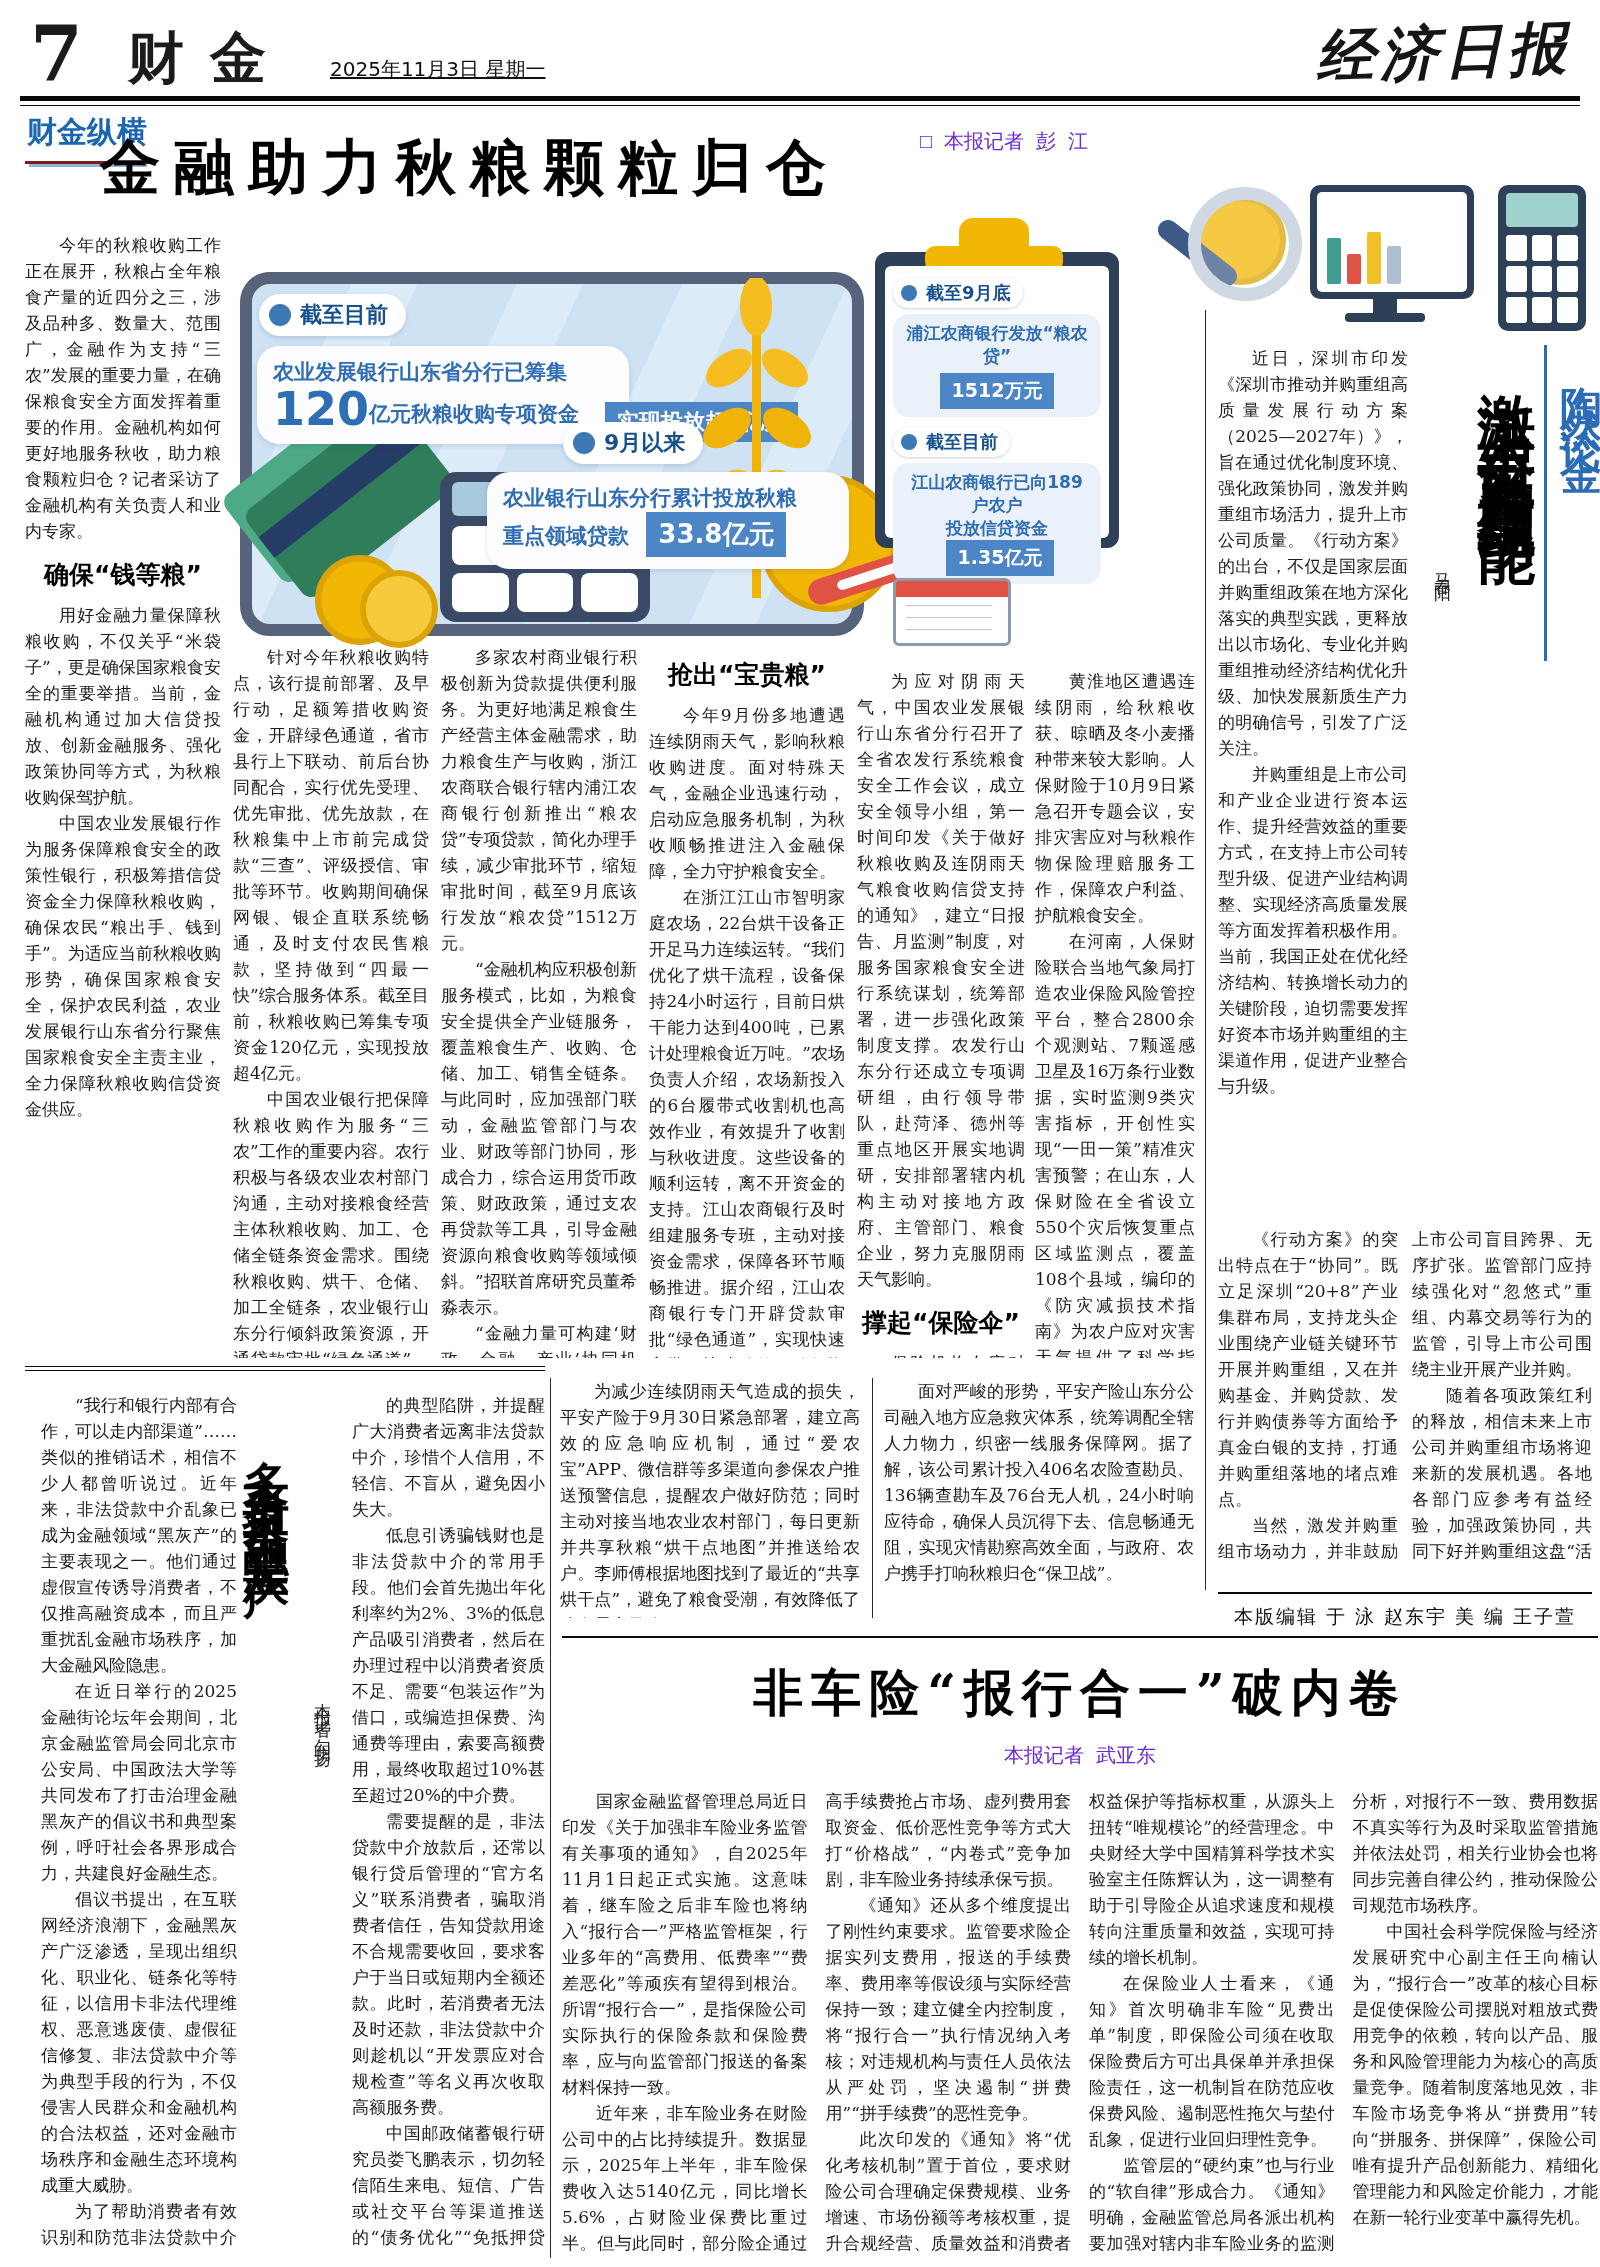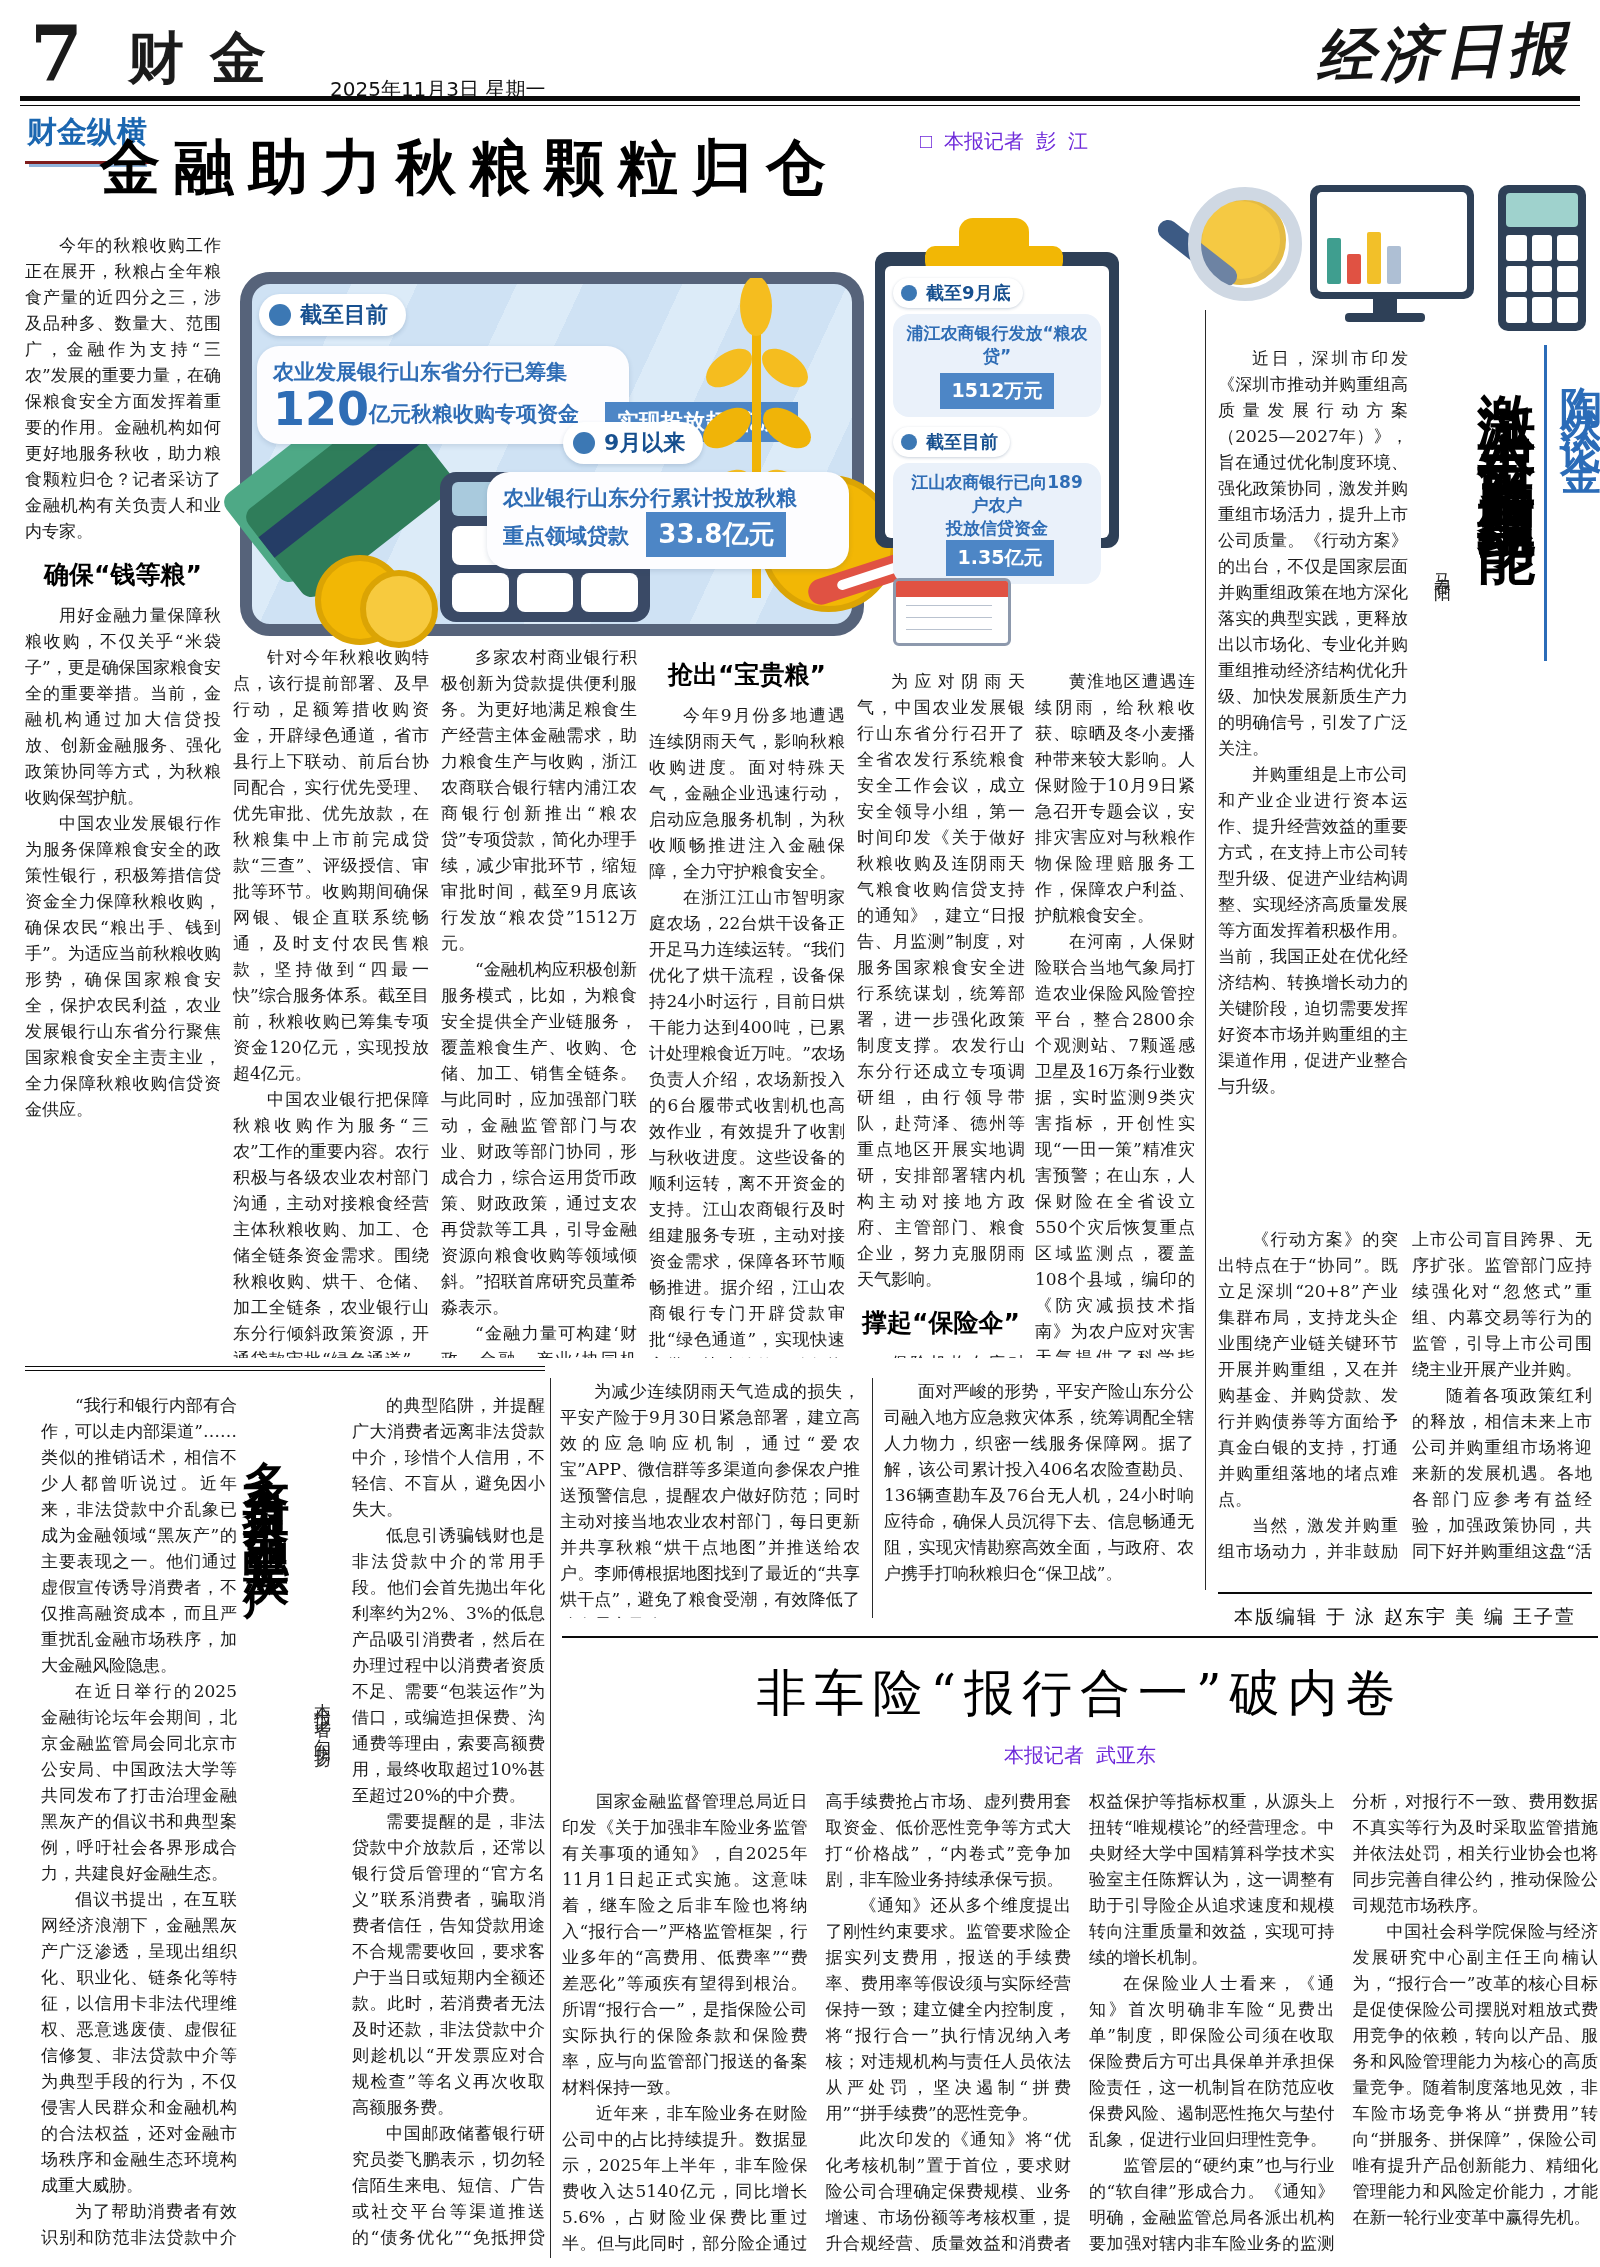--- a/index.html
+++ b/index.html
@@ -54,32 +54,32 @@
       padding:8px 10px;box-sizing:border-box;}
   .monitor .scrn i{display:block;width:14px;border-radius:2px;}
   
   .taoran-headline{font-family:"DejaVu Sans",sans-serif;font-weight:900;font-size:58px;letter-spacing:12px;color:#000;}
   .taoran-label{font-family:"DejaVu Sans",sans-serif;font-weight:900;font-size:42px;letter-spacing:22px;color:#2b6cb8;
       border-left:3px solid #2b6cb8;border-right:3px solid #2b6cb8;padding:8px 6px;}
   .vbyline{font-size:17px;letter-spacing:6px;color:#222;}
   .editors{font-size:19px;letter-spacing:2px;text-align:center;color:#111;}
   
   .hh-headline{font-family:"DejaVu Sans",sans-serif;font-weight:900;font-size:46px;letter-spacing:10px;color:#000;}
-  .fc-headline{font-family:"DejaVu Serif",serif;font-weight:400;font-size:50px;letter-spacing:8px;text-align:center;color:#000;white-space:nowrap;}
+  .fc-headline{font-family:"DejaVu Serif",serif;font-weight:700;font-size:50px;letter-spacing:8px;text-align:center;color:#000;white-space:nowrap;}
   .cols4{column-count:4;column-gap:18px;}
   .cols2{column-count:2;column-gap:14px;}
 </style>
 </head>
 <body>
 
 <div id="page">
 
   <div class="abs pageno" style="left:30px;top:16px;">7</div>
   <div class="abs secname" style="left:128px;top:30px;">财金</div>
-  <div class="abs hdate" style="left:330px;top:76px;text-decoration:underline;">2025年11月3日 星期一</div>
+  <div class="abs hdate" style="left:330px;top:56px;text-decoration:underline;">2025年11月3日 星期一</div>
   <div class="abs masthead" style="right:28px;top:14px;">经济日报</div>
   <div class="hrule" style="left:20px;top:96px;width:1560px;height:5px;"></div>
   <div class="hrule" style="left:20px;top:105px;width:1560px;height:1px;"></div>
 
   <div class="abs tag" style="left:25px;top:112px;">财金纵横</div>
   <div class="abs byline" style="left:920px;top:128px;">□ 本报记者 彭 江</div>
   <div class="abs main-headline" style="left:100px;top:128px;">金融助力秋粮颗粒归仓</div>
 
   <div class="abs body-col" style="left:25px;top:232px;width:196px;height:1126px;">
       <p>今年的秋粮收购工作正在展开，秋粮占全年粮食产量的近四分之三，涉及品种多、数量大、范围广，金融作为支持“三农”发展的重要力量，在确保粮食安全方面发挥着重要的作用。金融机构如何更好地服务秋收，助力粮食颗粒归仓？记者采访了金融机构有关负责人和业内专家。</p>

